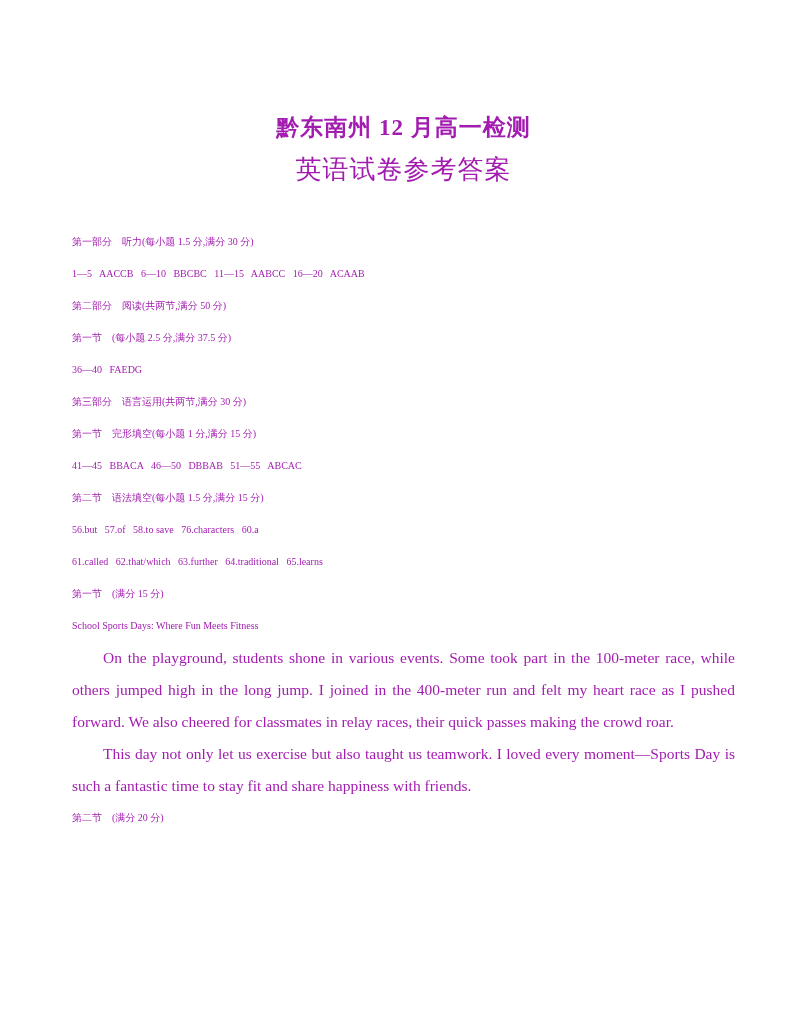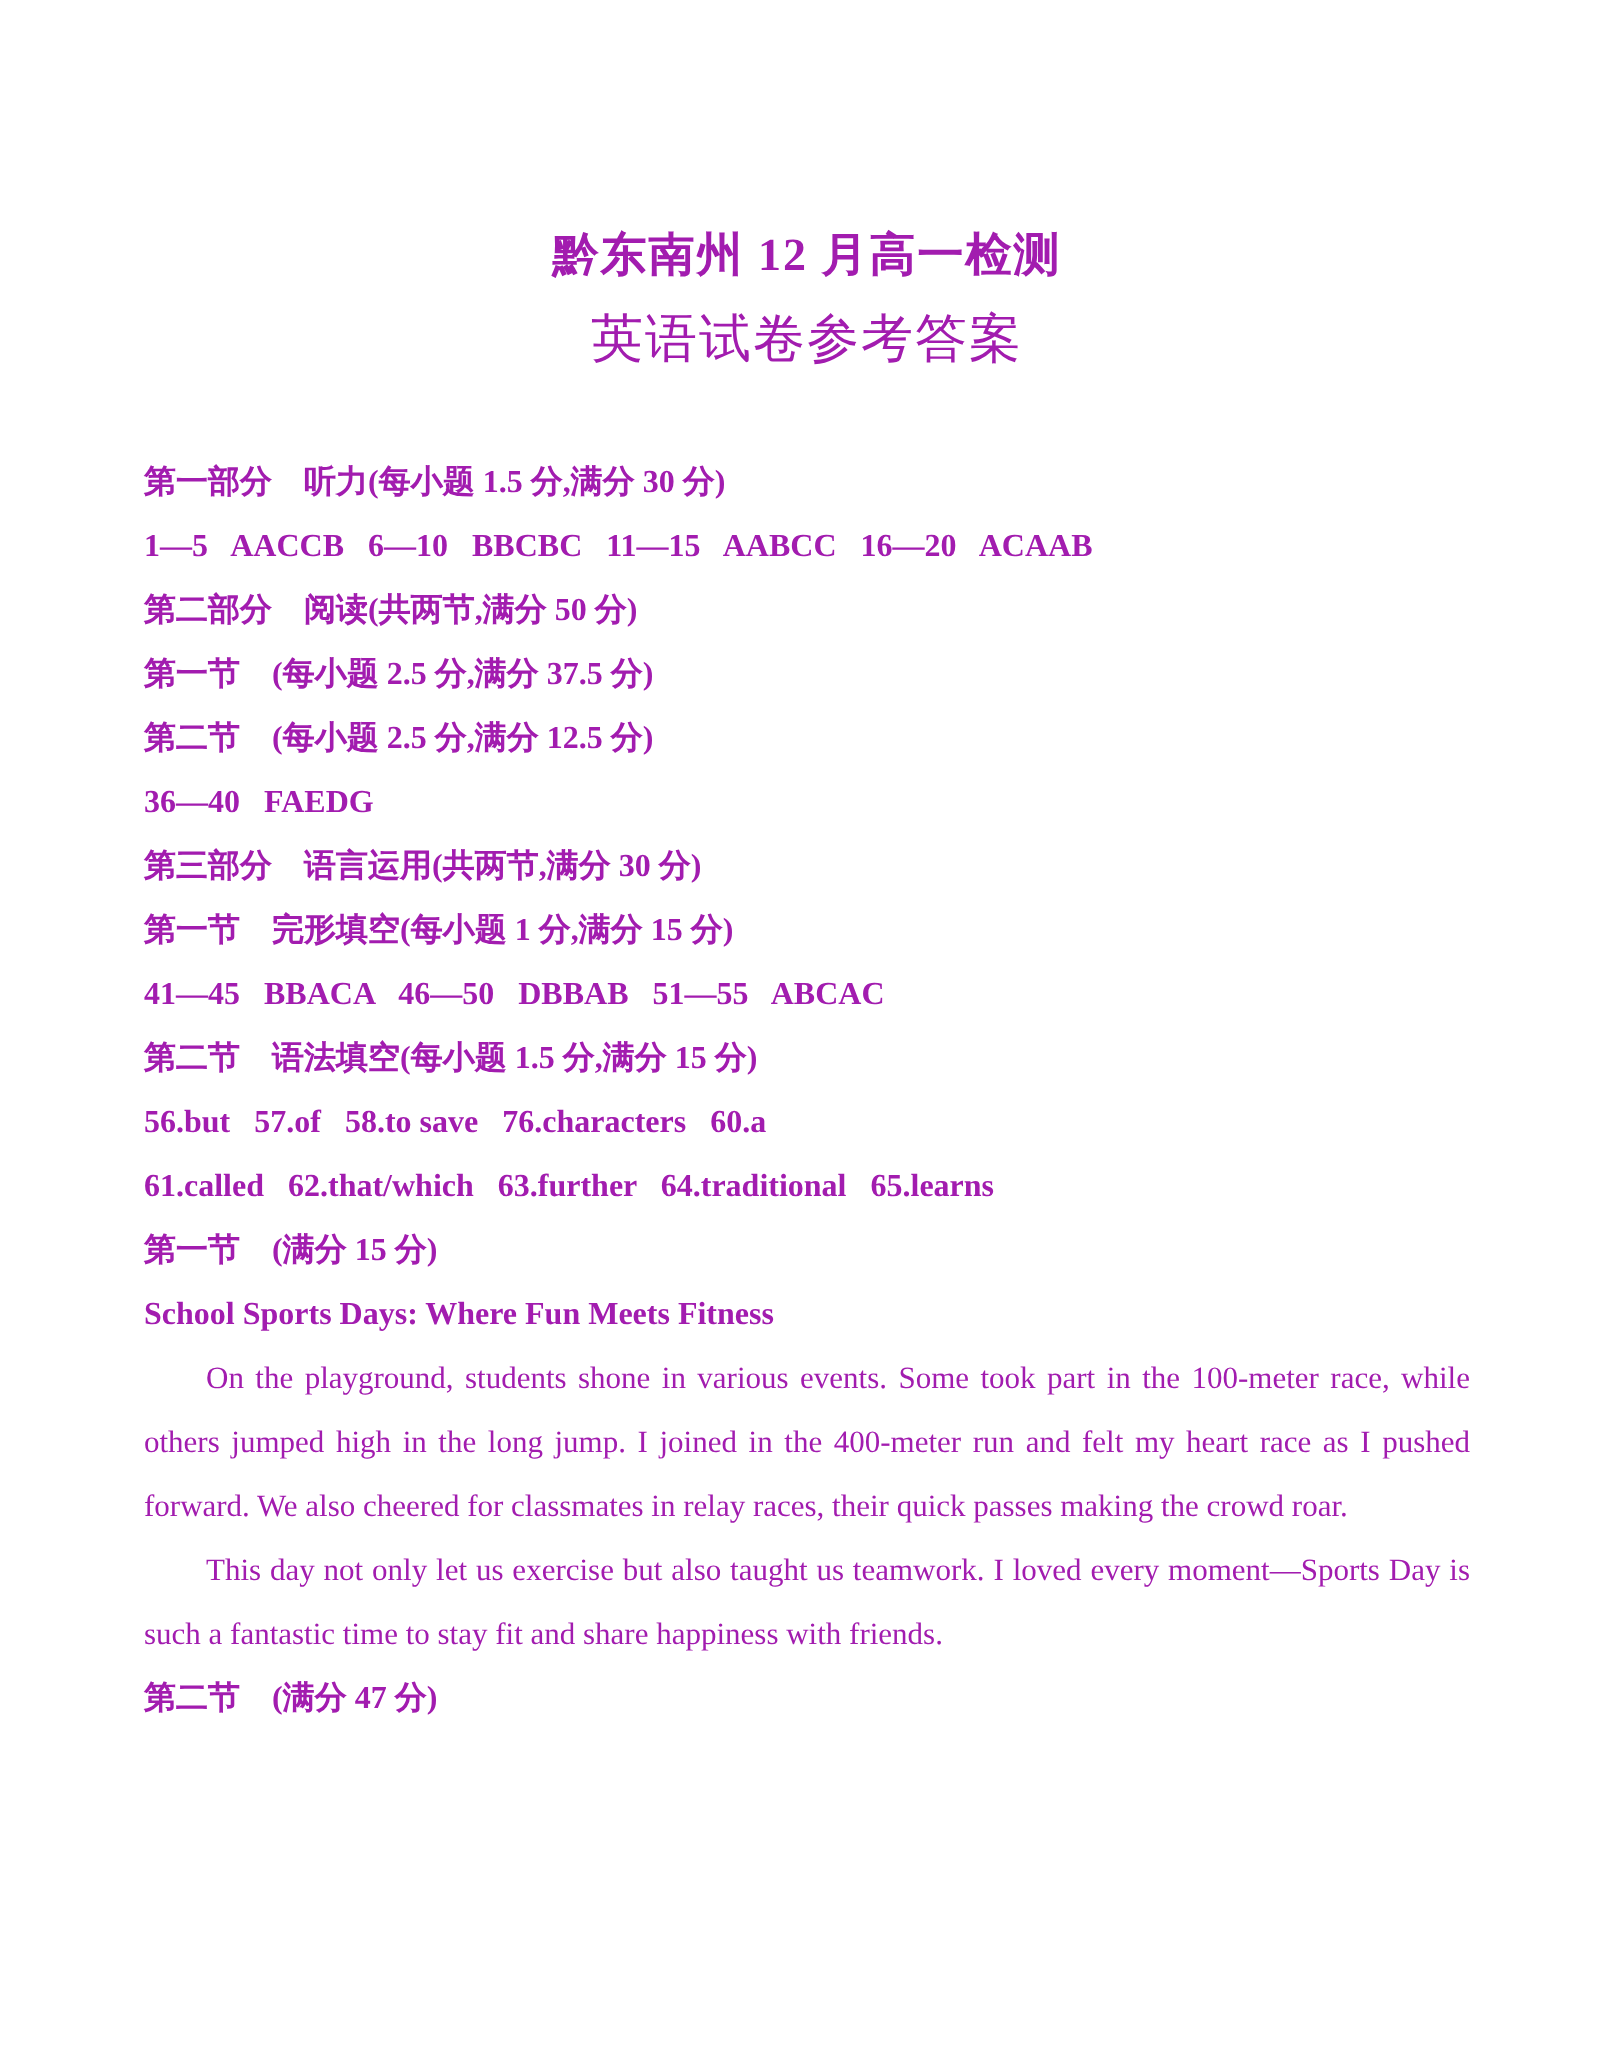--- a/index.html
+++ b/index.html
@@ -25,24 +25,23 @@
   }
   .title2 {
     margin: 0 0 36px 0;
     font-size: 26px;
     font-weight: 400;
     line-height: 40px;
     text-align: center;
     letter-spacing: 1px;
   }
   .line {
-    font-size: 16px;
+    font-size: 10px;
     line-height: 32px;
     white-space: pre-wrap;
-    font-weight: bold;
   }
   .center { text-align: left; white-space: normal; }
   .para {
     margin: 0;
     font-size: 15.5px;
     line-height: 32px;
     text-align: justify;
     text-indent: 31px;
   }
 </style>
@@ -52,30 +51,29 @@
 <div class="page">
 
   <h1 class="title1">黔东南州 12 月高一检测</h1>
   <h2 class="title2">英语试卷参考答案</h2>
 
   <div>
     <div class="line">第一部分　听力(每小题 1.5 分,满分 30 分)</div>
     <div class="line">1—5   AACCB   6—10   BBCBC   11—15   AABCC   16—20   ACAAB</div>
     <div class="line">第二部分　阅读(共两节,满分 50 分)</div>
     <div class="line">第一节　(每小题 2.5 分,满分 37.5 分)</div>
-    <div class="line">第二节　(每小题 2.5 分,满分 12.5 分)</div>
     <div class="line">36—40   FAEDG</div>
     <div class="line">第三部分　语言运用(共两节,满分 30 分)</div>
     <div class="line">第一节　完形填空(每小题 1 分,满分 15 分)</div>
     <div class="line">41—45   BBACA   46—50   DBBAB   51—55   ABCAC</div>
     <div class="line">第二节　语法填空(每小题 1.5 分,满分 15 分)</div>
     <div class="line">56.but   57.of   58.to save   76.characters   60.a</div>
     <div class="line">61.called   62.that/which   63.further   64.traditional   65.learns</div>
     <div class="line">第一节　(满分 15 分)</div>
 
     <div class="line center">School Sports Days: Where Fun Meets Fitness</div>
     <p class="para">On the playground, students shone in various events. Some took part in the 100-meter race, while others jumped high in the long jump. I joined in the 400-meter run and felt my heart race as I pushed forward. We also cheered for classmates in relay races, their quick passes making the crowd roar.</p>
     <p class="para">This day not only let us exercise but also taught us teamwork. I loved every moment—Sports Day is such a fantastic time to stay fit and share happiness with friends.</p>
 
-    <div class="line">第二节　(满分 47 分)</div>
+    <div class="line">第二节　(满分 20 分)</div>
   </div>
 
 </div>
 
 </body></html>

